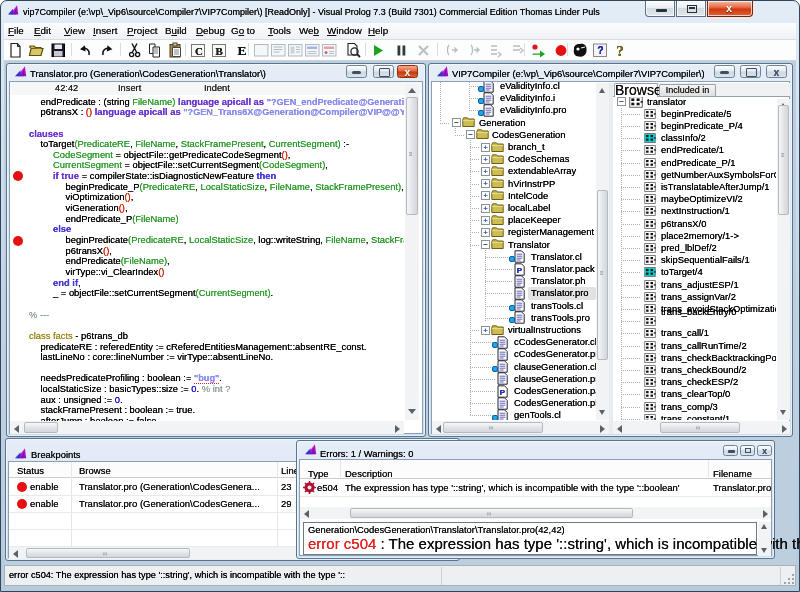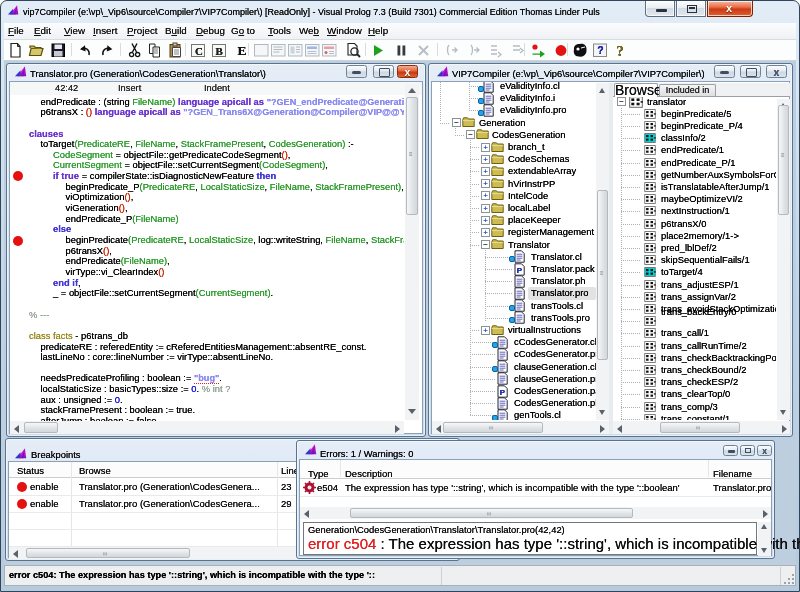--- a/index.html
+++ b/index.html
@@ -225,21 +225,21 @@
 <div class="a white" style="left:9px;top:81px;width:414px;height:353px"></div>
 <div class="a" style="left:10px;top:82px;width:412px;height:13px;background:#f6f7f7;font-size:9.3px;color:#222">
     <span class="a" style="left:45px;top:1px">42:42</span>
     <span class="a" style="left:108px;top:1px">Insert</span>
     <span class="a" style="left:194px;top:1px">Indent</span>
   </div>
 <div class="a" style="left:10px;top:95.5px;width:394px;height:325px;overflow:hidden;background:#fff">
 <div class="cl" style="left:30.5px;top:0.0px">endPredicate : (string <span class="v">FileName</span><span class="v">)</span> <span class="k">language apicall as</span> <span class="s">"?GEN_endPredicate@Generation@Compiler@VIP@@YGXPBD@Z"</span></div>
 <div class="cl" style="left:30.5px;top:10.7px">p6transX : <span class="r">()</span> <span class="k">language apicall as</span> <span class="s">"?GEN_Trans6X@Generation@Compiler@VIP@@YGXXZ"</span></div>
 <div class="cl" style="left:19px;top:32.0px"><span class="k">clauses</span></div>
-<div class="cl" style="left:30.5px;top:42.6px">toTarget<span class="v">(PredicateRE</span>, <span class="v">FileName</span>, <span class="v">StackFramePresent</span>, <span class="v">CodesGeneration)</span> :-</div>
+<div class="cl" style="left:30.5px;top:42.6px">toTarget<span class="v">(PredicateRE</span>, <span class="v">FileName</span>, <span class="v">StackFramePresent</span>, <span class="v">CurrentSegment)</span> :-</div>
 <div class="cl" style="left:43px;top:63.9px"><span class="v">CurrentSegment</span> = objectFile::setCurrentSegment<span class="v">(CodeSegment)</span>,</div>
 <div class="cl" style="left:43px;top:53.2px"><span class="v">CodeSegment</span> = objectFile::getPredicateCodeSegment<span class="r">()</span>,</div>
 <div class="cl" style="left:55.5px;top:85.2px">beginPredicate_P<span class="v">(PredicateRE</span>, <span class="v">LocalStaticSize</span>, <span class="v">FileName</span>, <span class="v">StackFramePresent)</span>,</div>
 <div class="cl" style="left:43px;top:74.5px"><span class="k">if</span> <span class="k">true</span> = compilerState::isDiagnosticNewFeature <span class="k2">then</span></div>
 <div class="cl" style="left:55.5px;top:95.9px">viOptimization<span class="r">()</span>,</div>
 <div class="cl" style="left:55.5px;top:106.5px">viGeneration<span class="r">()</span>,</div>
 <div class="cl" style="left:55.5px;top:117.2px">endPredicate_P<span class="v">(FileName)</span></div>
 <div class="cl" style="left:43px;top:127.8px"><span class="k2">else</span></div>
 <div class="cl" style="left:55.5px;top:138.5px">beginPredicate<span class="v">(PredicateRE</span>, <span class="v">LocalStaticSize</span>, log::writeString, <span class="v">FileName</span>, <span class="v">StackFramePresent)</span>,</div>
 <div class="cl" style="left:55.5px;top:149.1px">p6transX<span class="r">()</span>,</div>
@@ -844,21 +844,21 @@
 <div class="grip" style="left:487px;top:511.5px;transform:rotate(90deg)">≡</div>
 <div class="a" style="left:303px;top:521.5px;width:454px;height:33.5px;background:#fff;border:1px solid #70787f"></div>
 <div class="tcell" style="left:308px;top:523.5px;font-size:9.4px">Generation\CodesGeneration\Translator\Translator.pro(42,42)</div>
 <div class="tcell" style="left:308px;top:534.5px;font-size:15px"><span style="color:#e02020">error c504</span> : The expression has type '::string', which is incompatible with the type '::boolean'</div>
 <div class="sbtrack" style="left:758px;top:521.5px;width:13px;height:34px"></div>
 <div class="a" style="left:761px;top:524px;width:0;height:0;border-left:3.5px solid transparent;border-right:3.5px solid transparent;border-bottom:5px solid #59626b"></div>
 <div class="a" style="left:761px;top:548px;width:0;height:0;border-left:3.5px solid transparent;border-right:3.5px solid transparent;border-top:5px solid #59626b"></div>
 <div class="a" id="statusbar">
     <div class="a" style="left:436px;top:1px;width:1px;height:18px;background:#cdd1d5"></div>
     <div class="a" style="left:775px;top:1px;width:1px;height:18px;background:#cdd1d5"></div>
-    <div class="a" style="left:4px;top:4px;font-size:9.2px;font-weight:bold;color:#000">error c504: The expression has type '::string', which is incompatible with the type '::</div>
+    <div class="a" style="left:4px;top:4px;font-size:9.2px;font-weight:normal;color:#000">error c504: The expression has type '::string', which is incompatible with the type '::</div>
   </div>
 <svg class="a" style="left:784px;top:574px" width="12" height="12">
     <g fill="#9aa4ae">
       <rect x="8" y="0" width="2" height="2"></rect>
       <rect x="8" y="4" width="2" height="2"></rect>
       <rect x="4" y="4" width="2" height="2"></rect>
       <rect x="8" y="8" width="2" height="2"></rect>
       <rect x="4" y="8" width="2" height="2"></rect>
       <rect x="0" y="8" width="2" height="2"></rect>
     </g>

